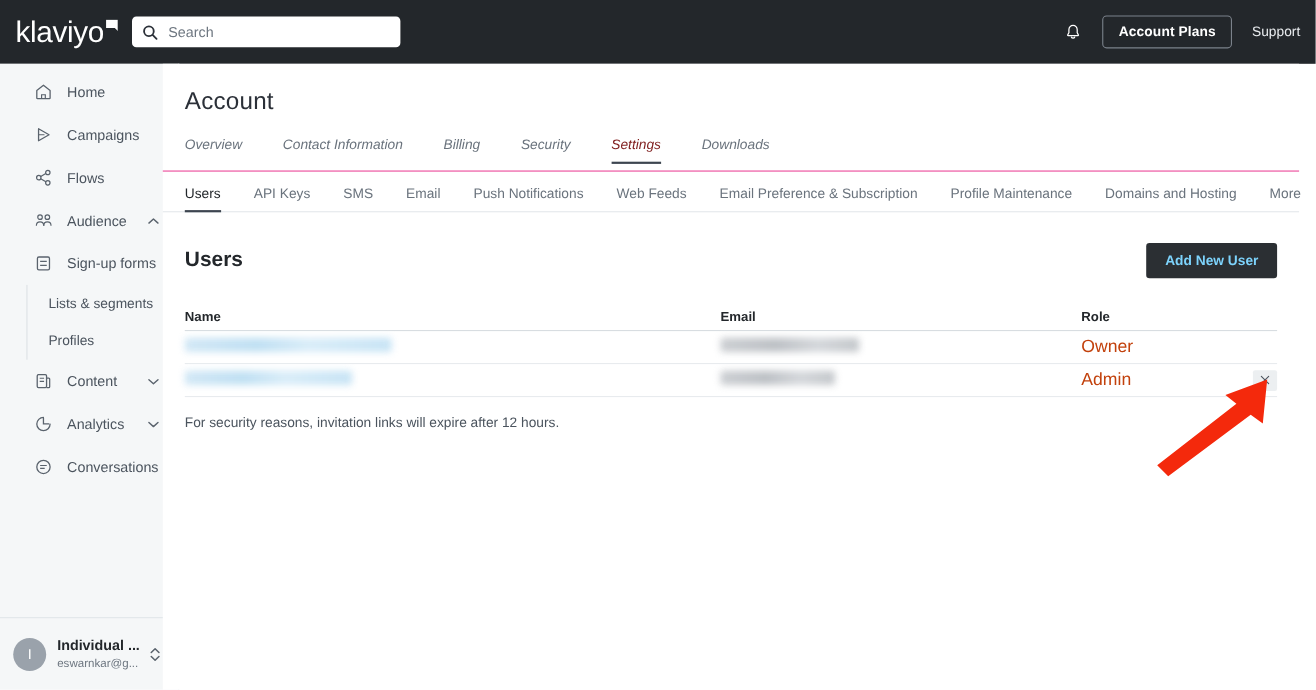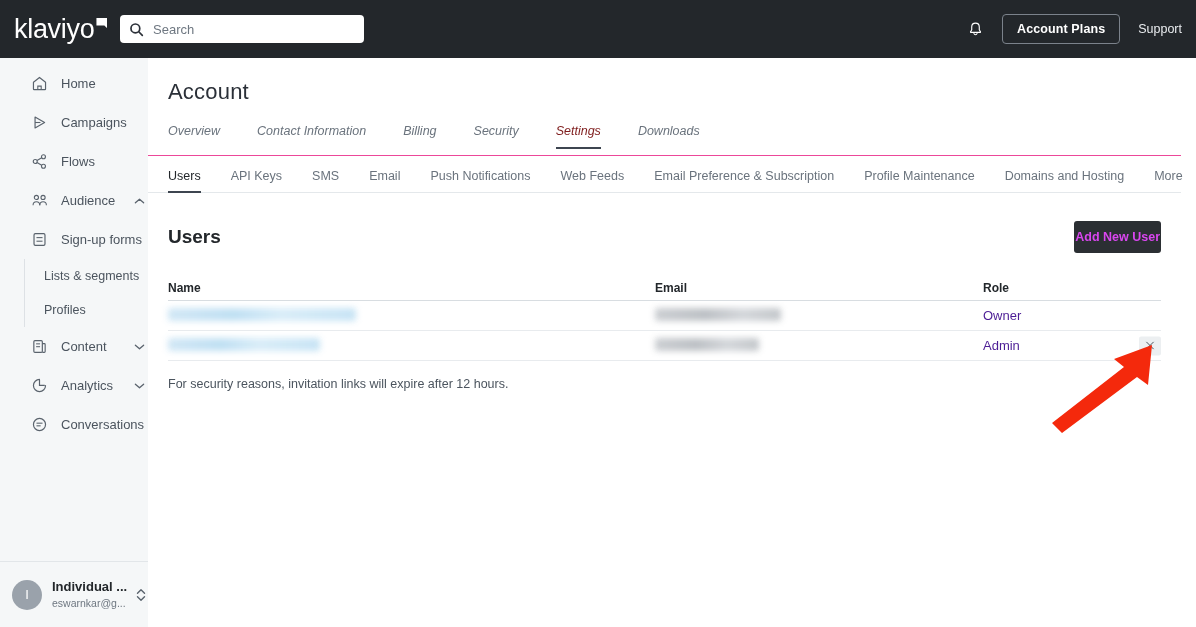--- a/index.html
+++ b/index.html
@@ -197,46 +197,46 @@
   #users-head {
     display: flex; align-items: center; justify-content: space-between;
     padding: 0 20px;
     margin-top: 28px;
   }
   #users-h2 {
     font-size: 19px; font-weight: bold; color: #23272b; margin: 0;
   }
   #add-user-btn {
     background: #2b2f33;
-    color: #d946ef;
+    color: #7dd3fc;
     border: none;
     border-radius: 3px;
     font-size: 12.5px;
     font-weight: bold;
-    padding: 9px 1px;
+    padding: 9px 17px;
     cursor: pointer;
     font-family: "Liberation Sans", sans-serif;
     margin-left: 19px;
   }
 
   #users-table {
     margin: 23px 20px 0 20px;
     width: 993px;
   }
   .trow {
     display: flex; align-items: center;
     position: relative;
     border-bottom: 1px solid #e8ebee;
   }
   .thead { height: 25px; border-bottom: 1px solid #d8dde1; }
   .thead .cell { font-size: 12px; font-weight: bold; color: #23272b; }
   .tbody-row { height: 30px; }
   .cell-name  { width: 487px; }
   .cell-email { width: 328px; }
-  .cell-role  { width: 140px; font-size: 13px; color: #4c1d95; }
+  .cell-role  { width: 140px; font-size: 16px; color: #c2410c; }
 
   .redacted {
     display: inline-block;
     height: 13px;
     border-radius: 2px;
     filter: blur(3.4px);
     opacity: .95;
   }
   .redacted.name  { background: linear-gradient(90deg,#cfe6f5 0%,#bcdef2 35%,#d7ecf8 60%,#c4e2f4 100%); }
   .redacted.email { background: linear-gradient(90deg,#c9ccd0 0%,#b9bdc2 40%,#d2d5d9 70%,#c0c4c8 100%); }

